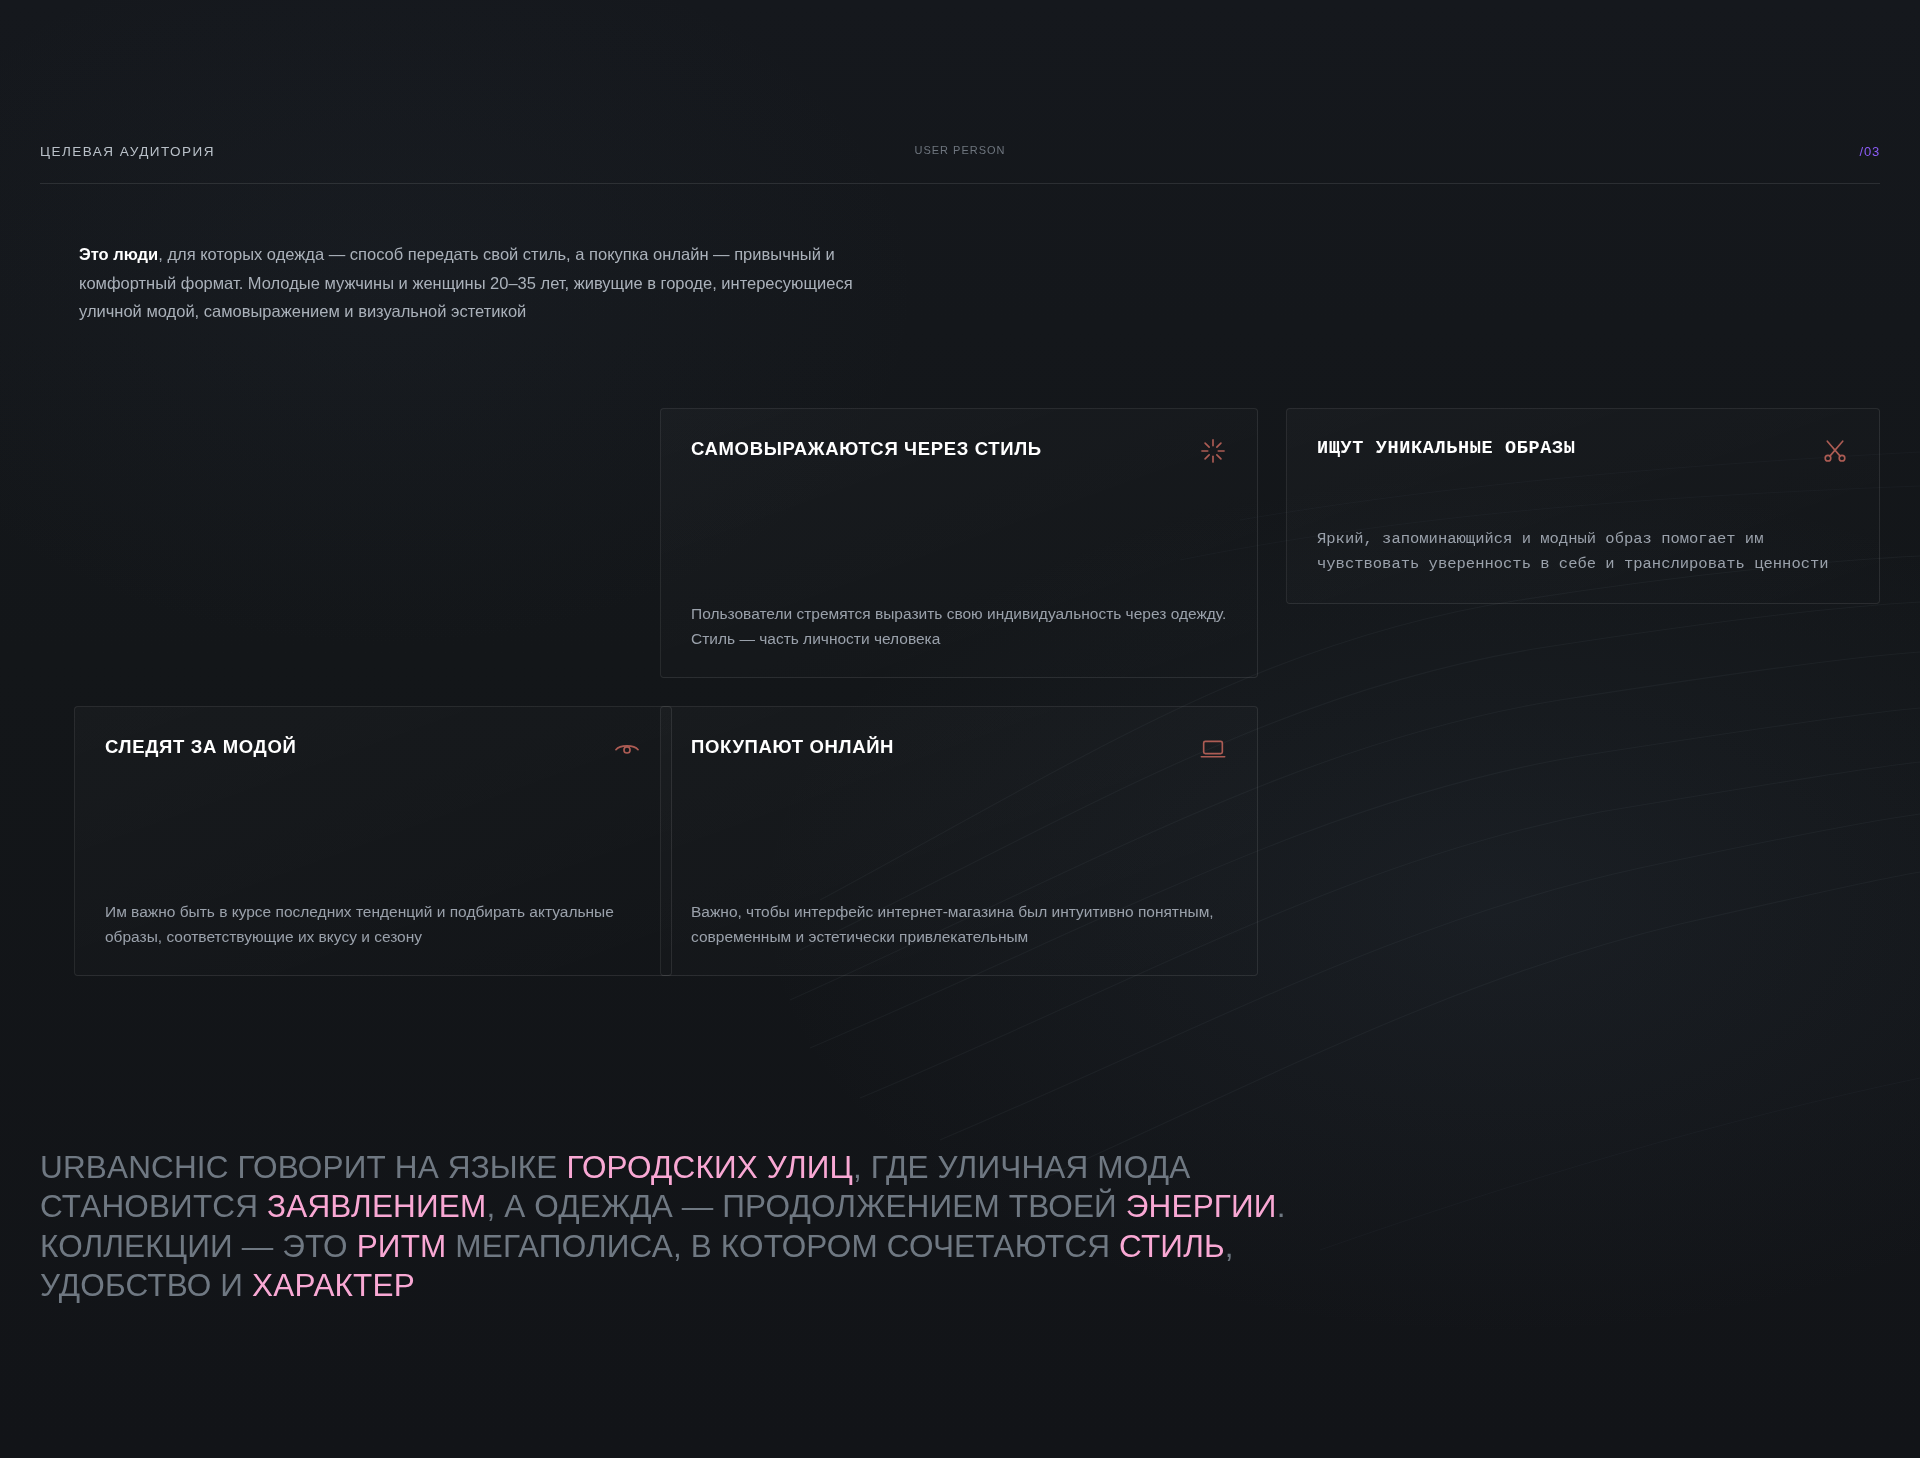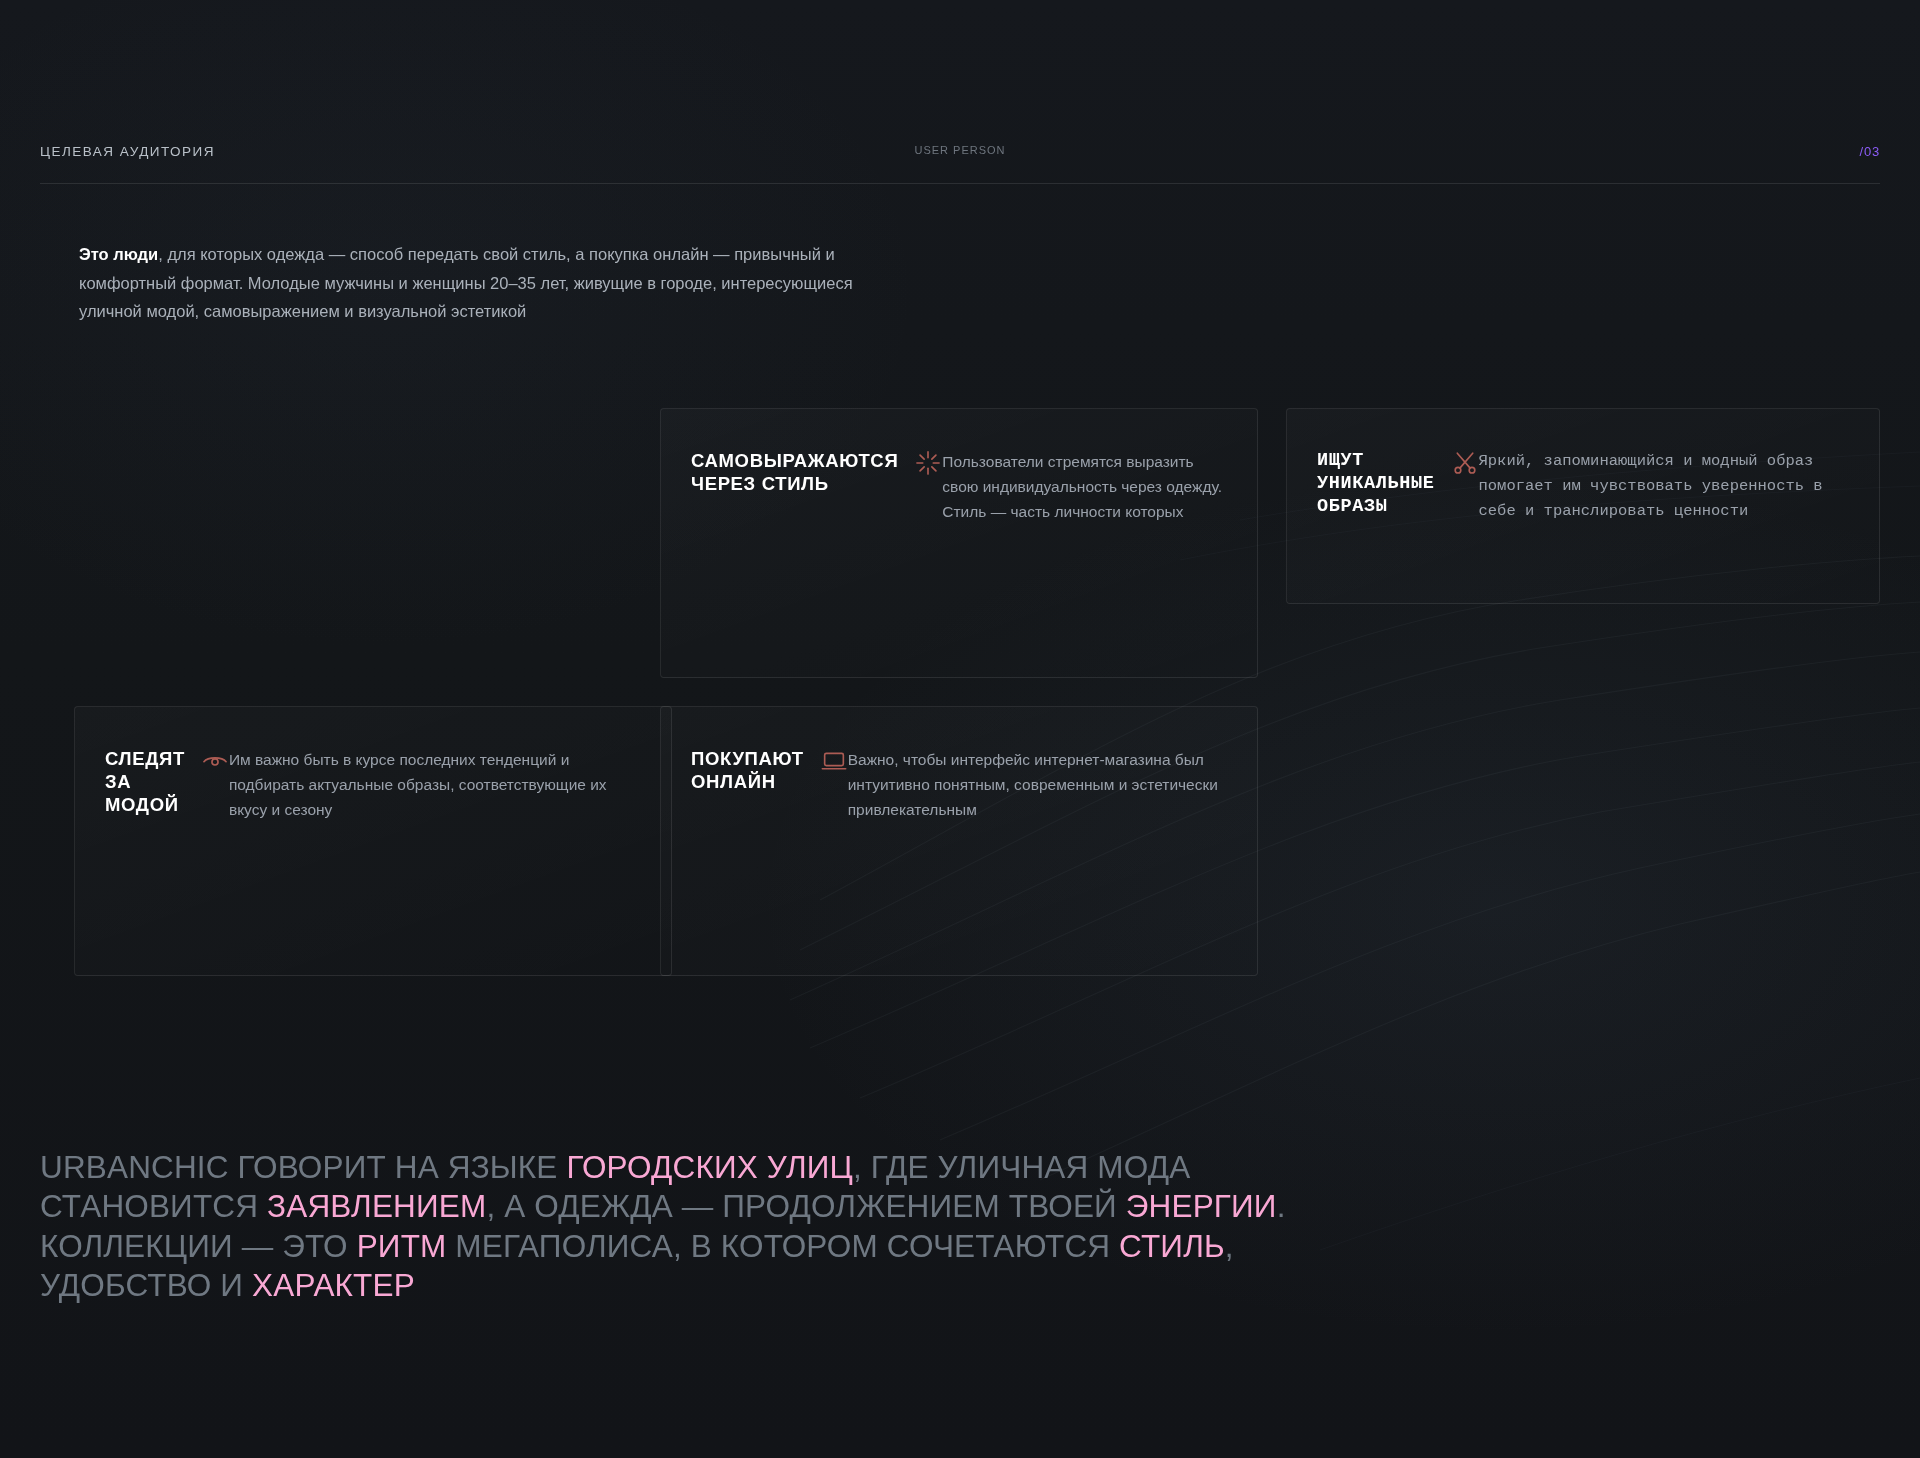--- a/index.html
+++ b/index.html
@@ -90,23 +90,23 @@
     color: #ffffff;
     font-weight: 700;
   }
 
   
   .card {
     position: absolute;
     border: 1px solid rgba(255,255,255,0.085);
     border-radius: 4px;
     background: linear-gradient(160deg, rgba(255,255,255,0.022), rgba(255,255,255,0.004));
-    padding: 40px 30px 26px 30px;
+    padding: 28px 30px 26px 30px;
     display: flex;
-    flex-direction: row;
+    flex-direction: column;
     justify-content: space-between;
   }
   .card-head {
     display: flex;
     align-items: flex-start;
     justify-content: space-between;
     gap: 16px;
   }
   .card-title {
     font-size: 18.5px;
@@ -196,21 +196,21 @@
           <line x1="12" y1="16.5" x2="12" y2="21.5"></line>
           <line x1="2.5" y1="12" x2="7.5" y2="12"></line>
           <line x1="16.5" y1="12" x2="21.5" y2="12"></line>
           <line x1="5.2" y1="5.2" x2="8.7" y2="8.7"></line>
           <line x1="15.3" y1="15.3" x2="18.8" y2="18.8"></line>
           <line x1="18.8" y1="5.2" x2="15.3" y2="8.7"></line>
           <line x1="8.7" y1="15.3" x2="5.2" y2="18.8"></line>
         </g>
       </svg>
     </div>
-    <div class="card-desc">Пользователи стремятся выразить свою индивидуальность через одежду. Стиль — часть личности которых</div>
+    <div class="card-desc">Пользователи стремятся выразить свою индивидуальность через одежду. Стиль — часть личности человека</div>
   </div>
 
   <div class="card" id="card-uniq">
     <div class="card-head">
       <div class="card-title">ИЩУТ УНИКАЛЬНЫЕ ОБРАЗЫ</div>
       <svg class="card-icon" viewBox="0 0 24 24" aria-hidden="true">
         <g stroke="currentColor" stroke-width="1.4" fill="none" stroke-linecap="round">
           <circle cx="6" cy="18.2" r="2.4"></circle>
           <circle cx="18" cy="18.2" r="2.4"></circle>
           <line x1="7.6" y1="16.4" x2="18.6" y2="3.6"></line>

